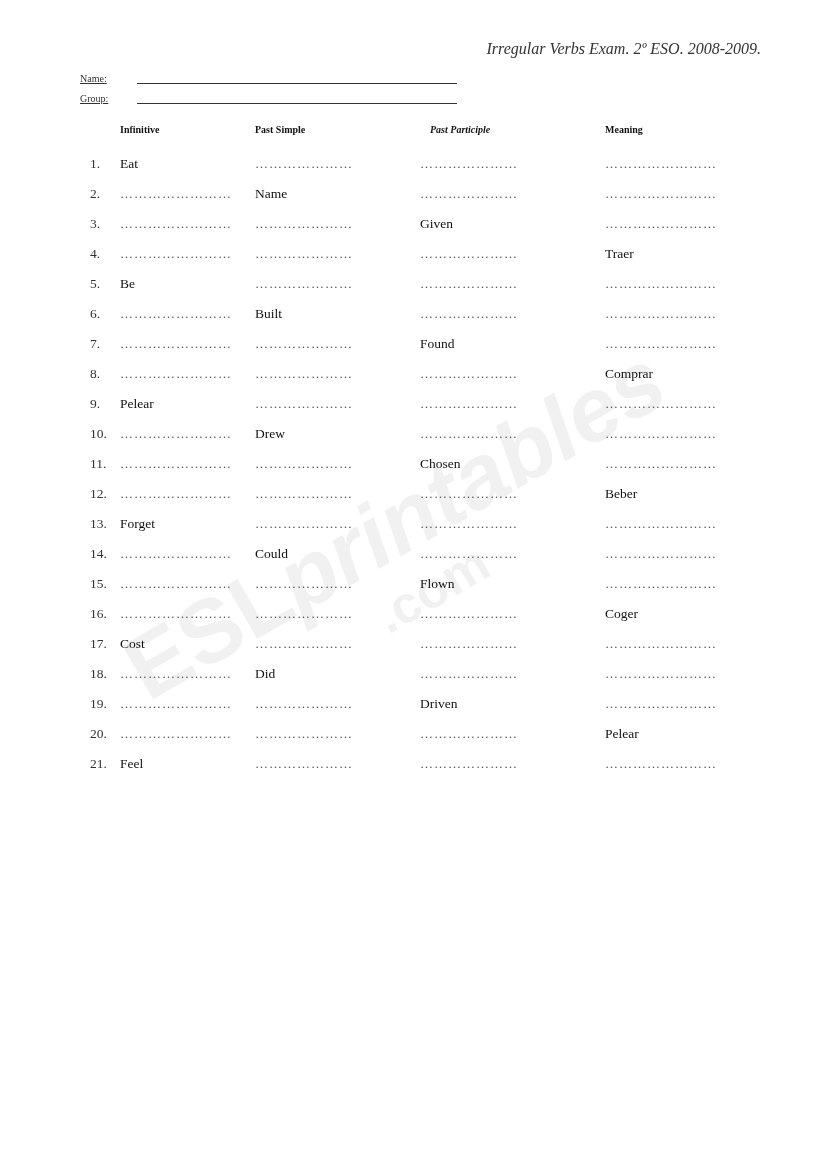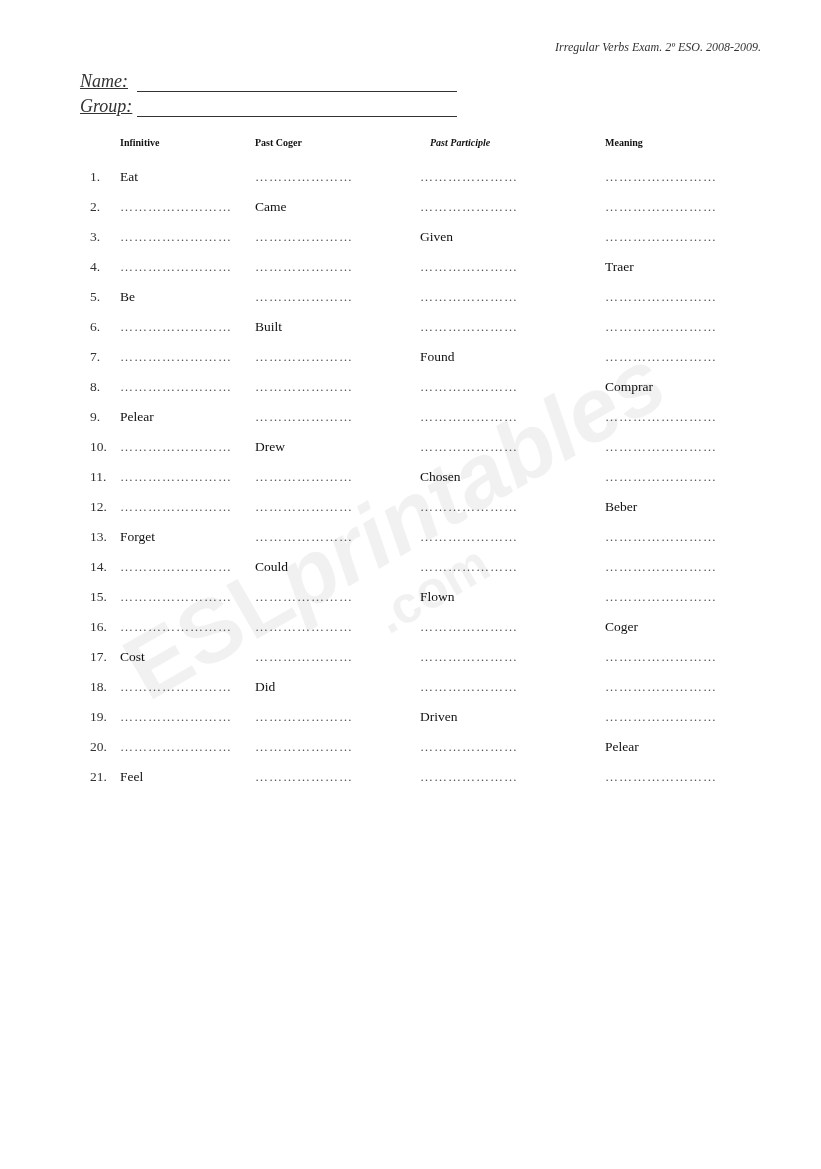--- a/index.html
+++ b/index.html
@@ -23,38 +23,37 @@
       align-items: center;
       justify-content: center;
       pointer-events: none;
       z-index: 0;
       opacity: 0.18;
     }
 
     .top-right {
       text-align: right;
       font-style: italic;
-      font-size: 12px;
+      font-size: 16px;
       color: #333;
-      margin-bottom: 16px;
+      margin-bottom: 10px;
     }
 
     .form-section {
       margin-bottom: 20px;
     }
 
     .form-line {
       display: flex;
       align-items: flex-end;
       margin-bottom: 4px;
     }
 
     .form-label {
-      font-style: italic;
-      font-size: 18px;
+      font-size: 10px;
       min-width: 55px;
       text-decoration: underline;
       color: #333;
     }
 
     .form-underline {
       flex: 1;
       border-bottom: 1px solid #333;
       max-width: 320px;
       margin-left: 2px;
@@ -140,37 +139,37 @@
   <div class="form-line">
     <span class="form-label">Group:</span>
     <div class="form-underline"></div>
   </div>
 </div>
 
 <div class="table-container">
 
   <div class="col-headers">
     <div class="col-header col-infinitive">Infinitive</div>
-    <div class="col-header col-past-simple">Past Coger</div>
+    <div class="col-header col-past-simple">Past Simple</div>
     <div class="col-header col-past-participle">Past Participle</div>
     <div class="col-header col-meaning">Meaning</div>
   </div>
 
   <div id="rows-container">
       <div class="row">
     <span class="row-num">1.</span>
     <span class="cell cell-infinitive filled">Eat</span>
     <span class="cell cell-past-simple dots">…………………</span>
     <span class="cell cell-past-participle dots">…………………</span>
     <span class="cell cell-meaning dots">……………………</span>
   </div>
       <div class="row">
     <span class="row-num">2.</span>
     <span class="cell cell-infinitive dots">……………………</span>
-    <span class="cell cell-past-simple filled">Came</span>
+    <span class="cell cell-past-simple filled">Name</span>
     <span class="cell cell-past-participle dots">…………………</span>
     <span class="cell cell-meaning dots">……………………</span>
   </div>
       <div class="row">
     <span class="row-num">3.</span>
     <span class="cell cell-infinitive dots">……………………</span>
     <span class="cell cell-past-simple dots">…………………</span>
     <span class="cell cell-past-participle filled">Given</span>
     <span class="cell cell-meaning dots">……………………</span>
   </div>

